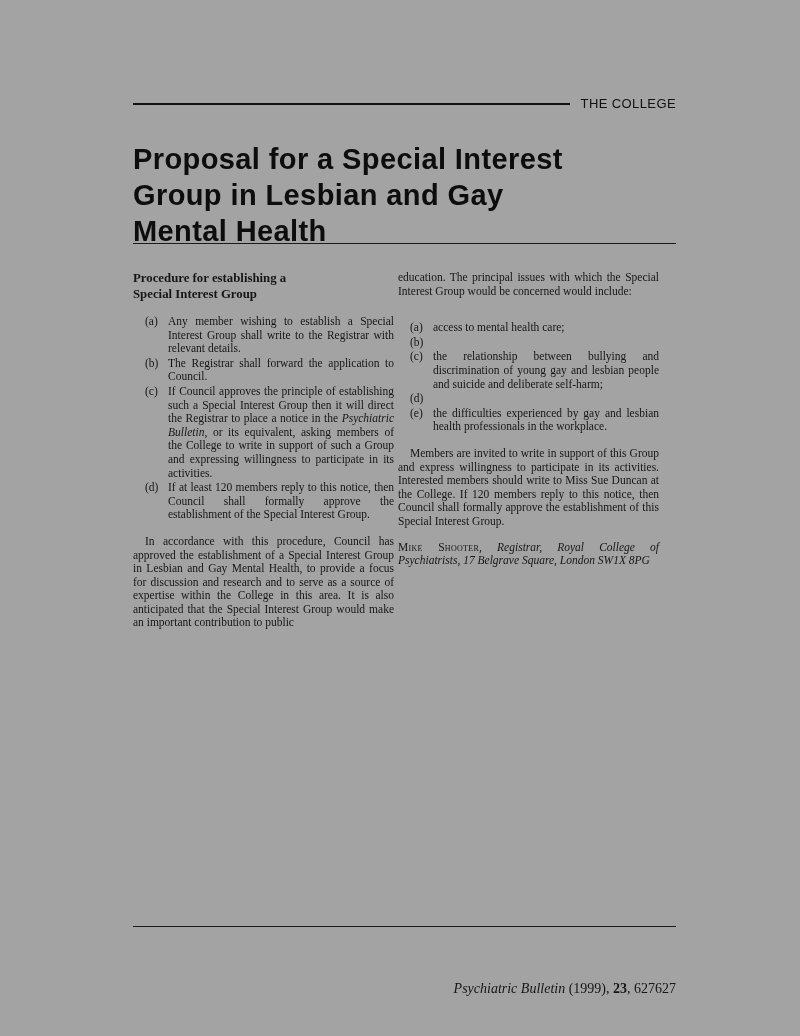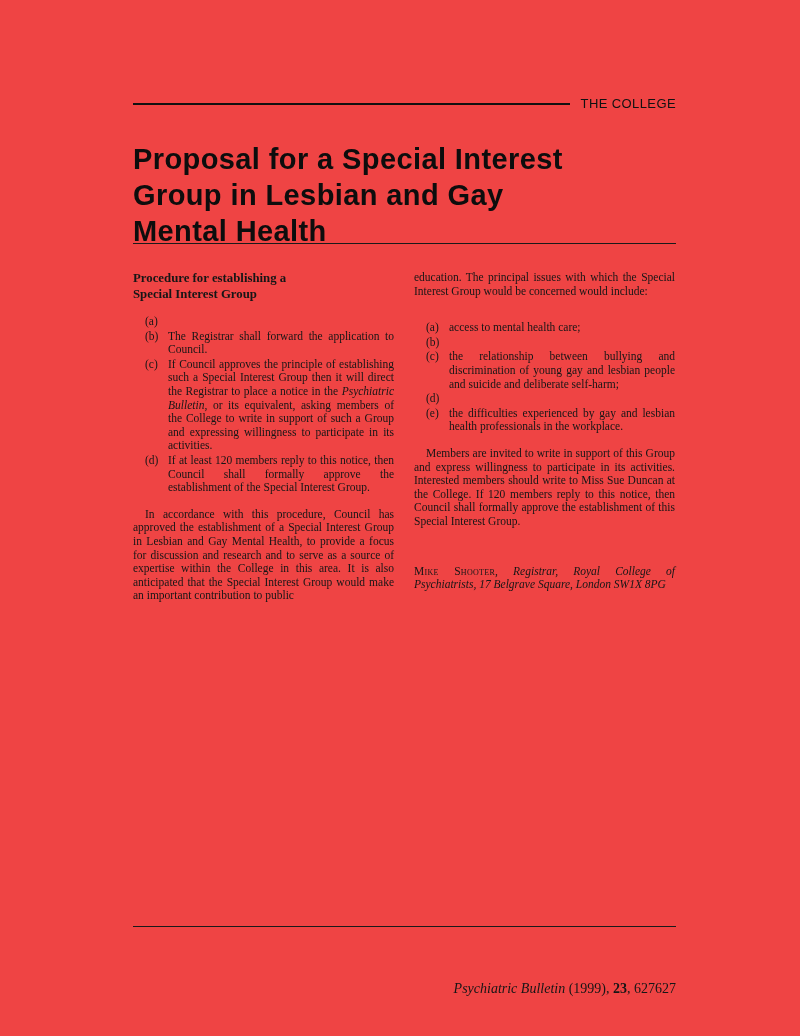--- a/index.html
+++ b/index.html
@@ -4,21 +4,21 @@
 <style>
   html, body {
     margin: 0;
     padding: 0;
     background: #ffffff;
   }
   .page {
     position: relative;
     width: 800px;
     height: 1036px;
-    background: #ef4444;
+    background: #a3a3a3;
     color: #161616;
     font-family: "Liberation Serif", serif;
     overflow: hidden;
   }
 
   
   .header {
     position: absolute;
     left: 133px;
     top: 96px;
@@ -64,21 +64,21 @@
     background: #1a1a1a;
   }
 
   
   .columns {
     position: absolute;
     left: 133px;
     top: 271px;
     width: 543px;
     display: flex;
-    gap: 20px;
+    gap: 4px;
   }
   .col {
     width: 261px;
     font-size: 11.5px;
     line-height: 13.6px;
     text-align: justify;
   }
   .section-heading {
     font-weight: 700;
     font-size: 12.8px;
@@ -107,21 +107,21 @@
   .body-paragraph {
     margin: 13px 0 0 0;
     text-indent: 12px;
   }
   .intro-paragraph {
     margin: 0 0 23px 0;
   }
   em.journal { font-style: italic; }
 
   .signature {
-    margin-top: 36px;
+    margin-top: 12px;
     text-align: justify;
     font-family: Liberation Serif, serif;
   }
   .signature-name {
     font-variant: small-caps;
     letter-spacing: 0.3px;
   }
   .signature-role {
     font-style: italic;
   }
@@ -166,20 +166,21 @@
 
   <div class="columns">
 
     <div class="col">
       <h2 class="section-heading">Procedure for establishing a
 Special Interest Group</h2>
 
       <div class="list">
         <div class="list-item">
           <span class="item-marker">(a)</span>
+          <span class="item-text">Any member wishing to establish a Special Interest Group shall write to the Registrar with relevant details.</span>
         </div>
         <div class="list-item">
           <span class="item-marker">(b)</span>
           <span class="item-text">The Registrar shall forward the application to Council.</span>
         </div>
         <div class="list-item">
           <span class="item-marker">(c)</span>
           <span class="item-text"><span>If Council approves the principle of establishing such a Special Interest Group then it will direct the Registrar to place a notice in the </span><em class="journal">Psychiatric Bulletin</em><span>, or its equivalent, asking members of the College to write in support of such a Group and expressing willingness to participate in its activities.</span></span>
         </div>
         <div class="list-item">

